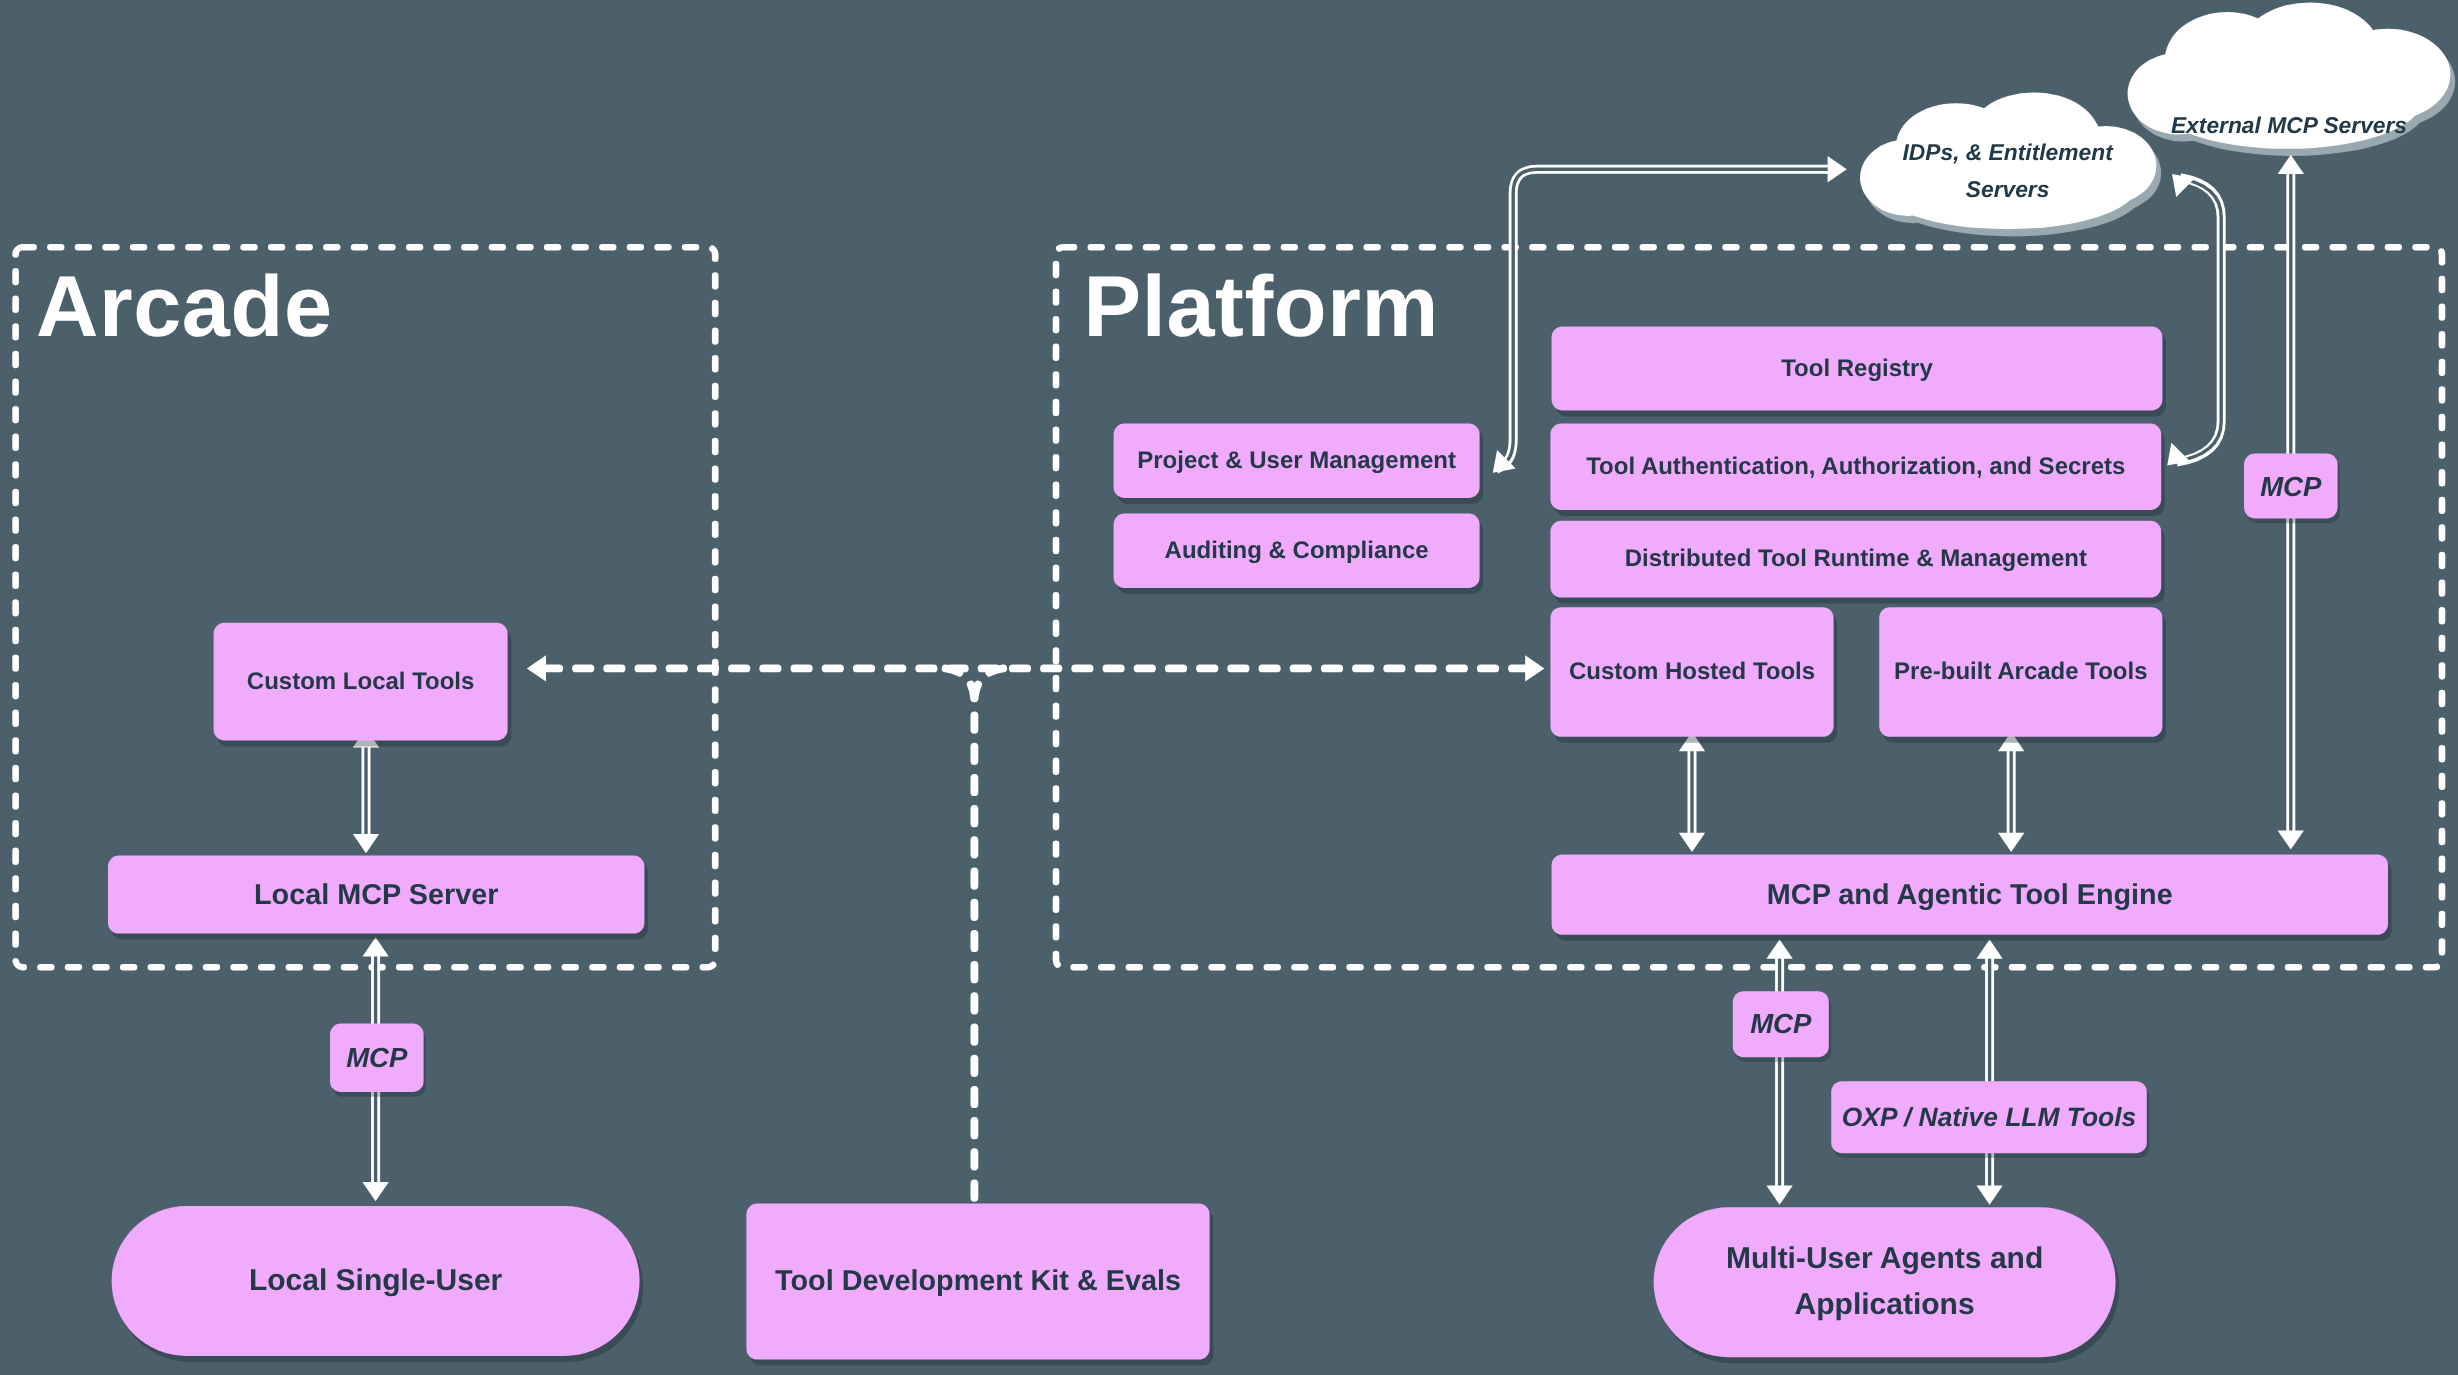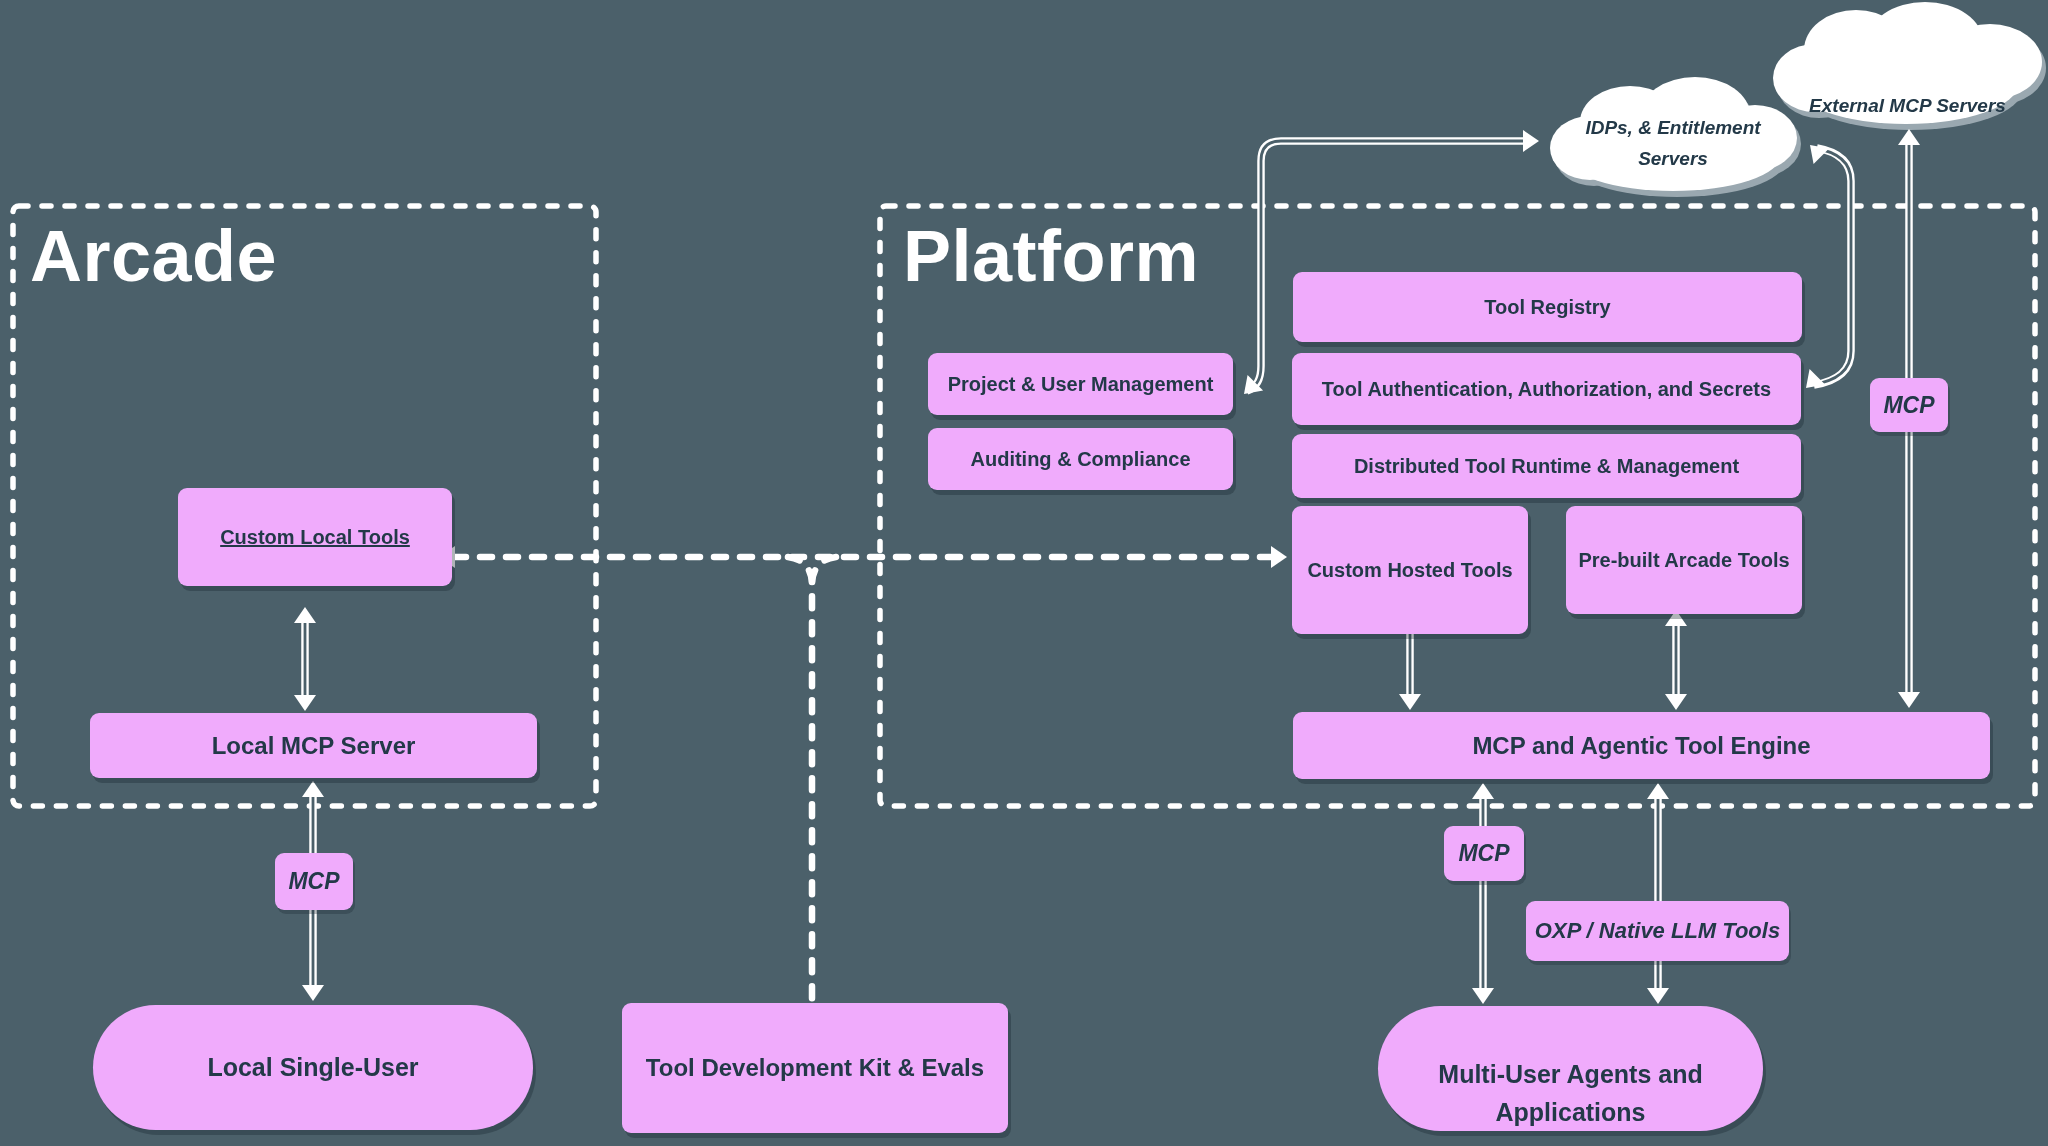--- a/index.html
+++ b/index.html
@@ -126,43 +126,43 @@
     <use href="#ah" transform="translate(1539,141) rotate(90)"></use>
     <use href="#ah" transform="translate(1244,394) rotate(225)"></use>
     <use href="#ah" transform="translate(1810,145) rotate(-45)"></use>
     <use href="#ah" transform="translate(1806,388) rotate(225)"></use>
   </g>
 </svg>
 
 <div class="title" style="left:30px; top:220px;">Arcade</div>
 <div class="title" style="left:903px; top:220px;">Platform</div>
 
-<div class="box std" style="left:178px; top:488px; width:274px; height:98px;text-decoration:underline;">Custom Local Tools</div>
+<div class="box std" style="left:178px; top:519px; width:245px; height:98px;">Custom Local Tools</div>
 <div class="box big" style="left:90px; top:713px; width:447px; height:65px;">Local MCP Server</div>
 
 <div class="box std" style="left:1293px; top:272px; width:509px; height:70px;">Tool Registry</div>
 <div class="box std" style="left:928px; top:353px; width:305px; height:62px;">Project &amp; User Management</div>
 <div class="box std" style="left:1292px; top:353px; width:509px; height:72px;">Tool Authentication, Authorization, and Secrets</div>
 <div class="box std" style="left:928px; top:428px; width:305px; height:62px;">Auditing &amp; Compliance</div>
 <div class="box std" style="left:1292px; top:434px; width:509px; height:64px;">Distributed Tool Runtime &amp; Management</div>
-<div class="box std" style="left:1292px; top:506px; width:236px; height:128px;">Custom Hosted Tools</div>
+<div class="box std" style="left:1292px; top:506px; width:236px; height:108px;">Custom Hosted Tools</div>
 <div class="box std" style="left:1566px; top:506px; width:236px; height:108px;">Pre-built Arcade Tools</div>
 <div class="box big" style="left:1293px; top:712px; width:697px; height:67px;">MCP and Agentic Tool Engine</div>
 
 <div class="cloudtext" style="left:1795px; top:60px; width:225px;margin-top:30px;">External MCP Servers</div>
 <div class="cloudtext" style="left:1553px; top:112px; width:240px;">
   <div>IDPs, &amp; Entitlement</div>
   <div>Servers</div>
 </div>
 
 <div class="box tag" style="left:275px; top:853px; width:78px; height:57px;">MCP</div>
 <div class="box tag" style="left:1444px; top:826px; width:80px; height:55px;">MCP</div>
 <div class="box tag" style="left:1870px; top:378px; width:78px; height:54px;">MCP</div>
 <div class="box tag" style="left:1526px; top:901px; width:263px; height:60px; font-size:22px;">OXP / Native LLM Tools</div>
 
 <div class="box pill" style="left:93px; top:1005px; width:440px; height:125px;">
   <div>Local Single-User</div>
 </div>
 <div class="box heavy" style="left:622px; top:1003px; width:386px; height:130px;">Tool Development Kit &amp; Evals</div>
-<div class="box pill" style="left:1378px; top:1006px; width:385px; height:125px;justify-content:flex-end;">
+<div class="box pill" style="left:1378px; top:1006px; width:385px; height:125px;">
   <div>Multi-User Agents and</div>
   <div>Applications</div>
 </div>
 
 </body></html>

